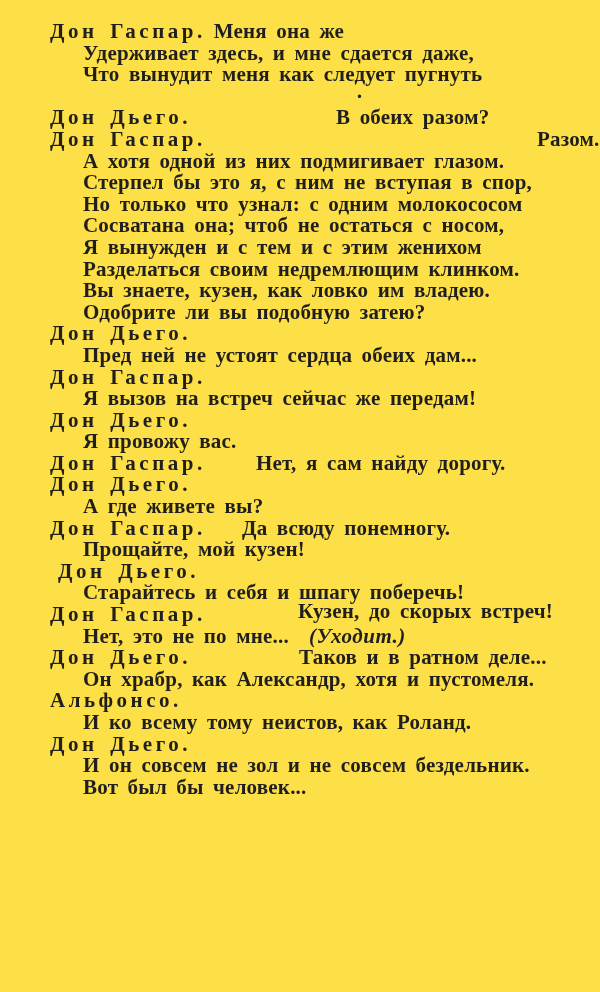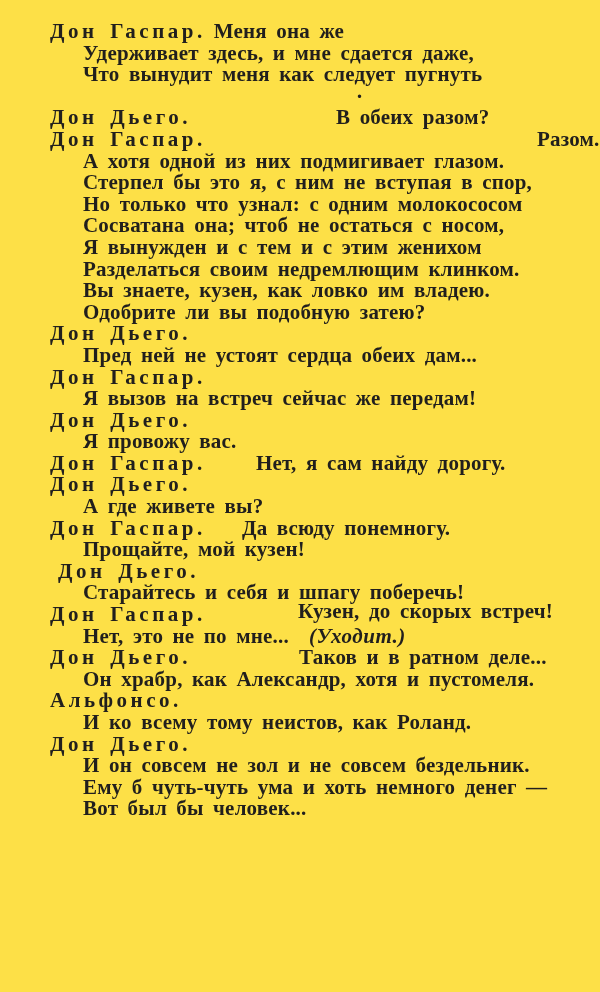--- a/index.html
+++ b/index.html
@@ -82,16 +82,15 @@
       <div class="line speaks" style="padding-left: 58px;"><span class="speaker">Дон Дьего.</span><span class="cont" style="left: 298px; margin-top: 40px;">Кузен, до скорых встреч!</span></div>
       <div class="line verse"><span class="text">Старайтесь и себя и шпагу поберечь!</span></div>
       <div class="line speaks"><span class="speaker">Дон Гаспар.</span></div>
       <div class="line verse"><span class="text">Нет, это не по мне...</span><span class="stage">(Уходит.)</span></div>
       <div class="line speaks"><span class="speaker">Дон Дьего.</span><span class="cont" style="left: 299px;">Таков и в ратном деле...</span></div>
       <div class="line verse"><span class="text">Он храбр, как Александр, хотя и пустомеля.</span></div>
       <div class="line speaks"><span class="speaker">Альфонсо.</span></div>
       <div class="line verse"><span class="text">И ко всему тому неистов, как Роланд.</span></div>
       <div class="line speaks"><span class="speaker">Дон Дьего.</span></div>
       <div class="line verse"><span class="text">И он совсем не зол и не совсем бездельник.</span></div>
-      <div class="line verse"><span class="text">Ему б чуть-чуть ума и хоть немного денег —</span></div>
       <div class="line verse"><span class="text">Вот был бы человек...</span></div>
     </div>
 </div>
 
 </body></html>

